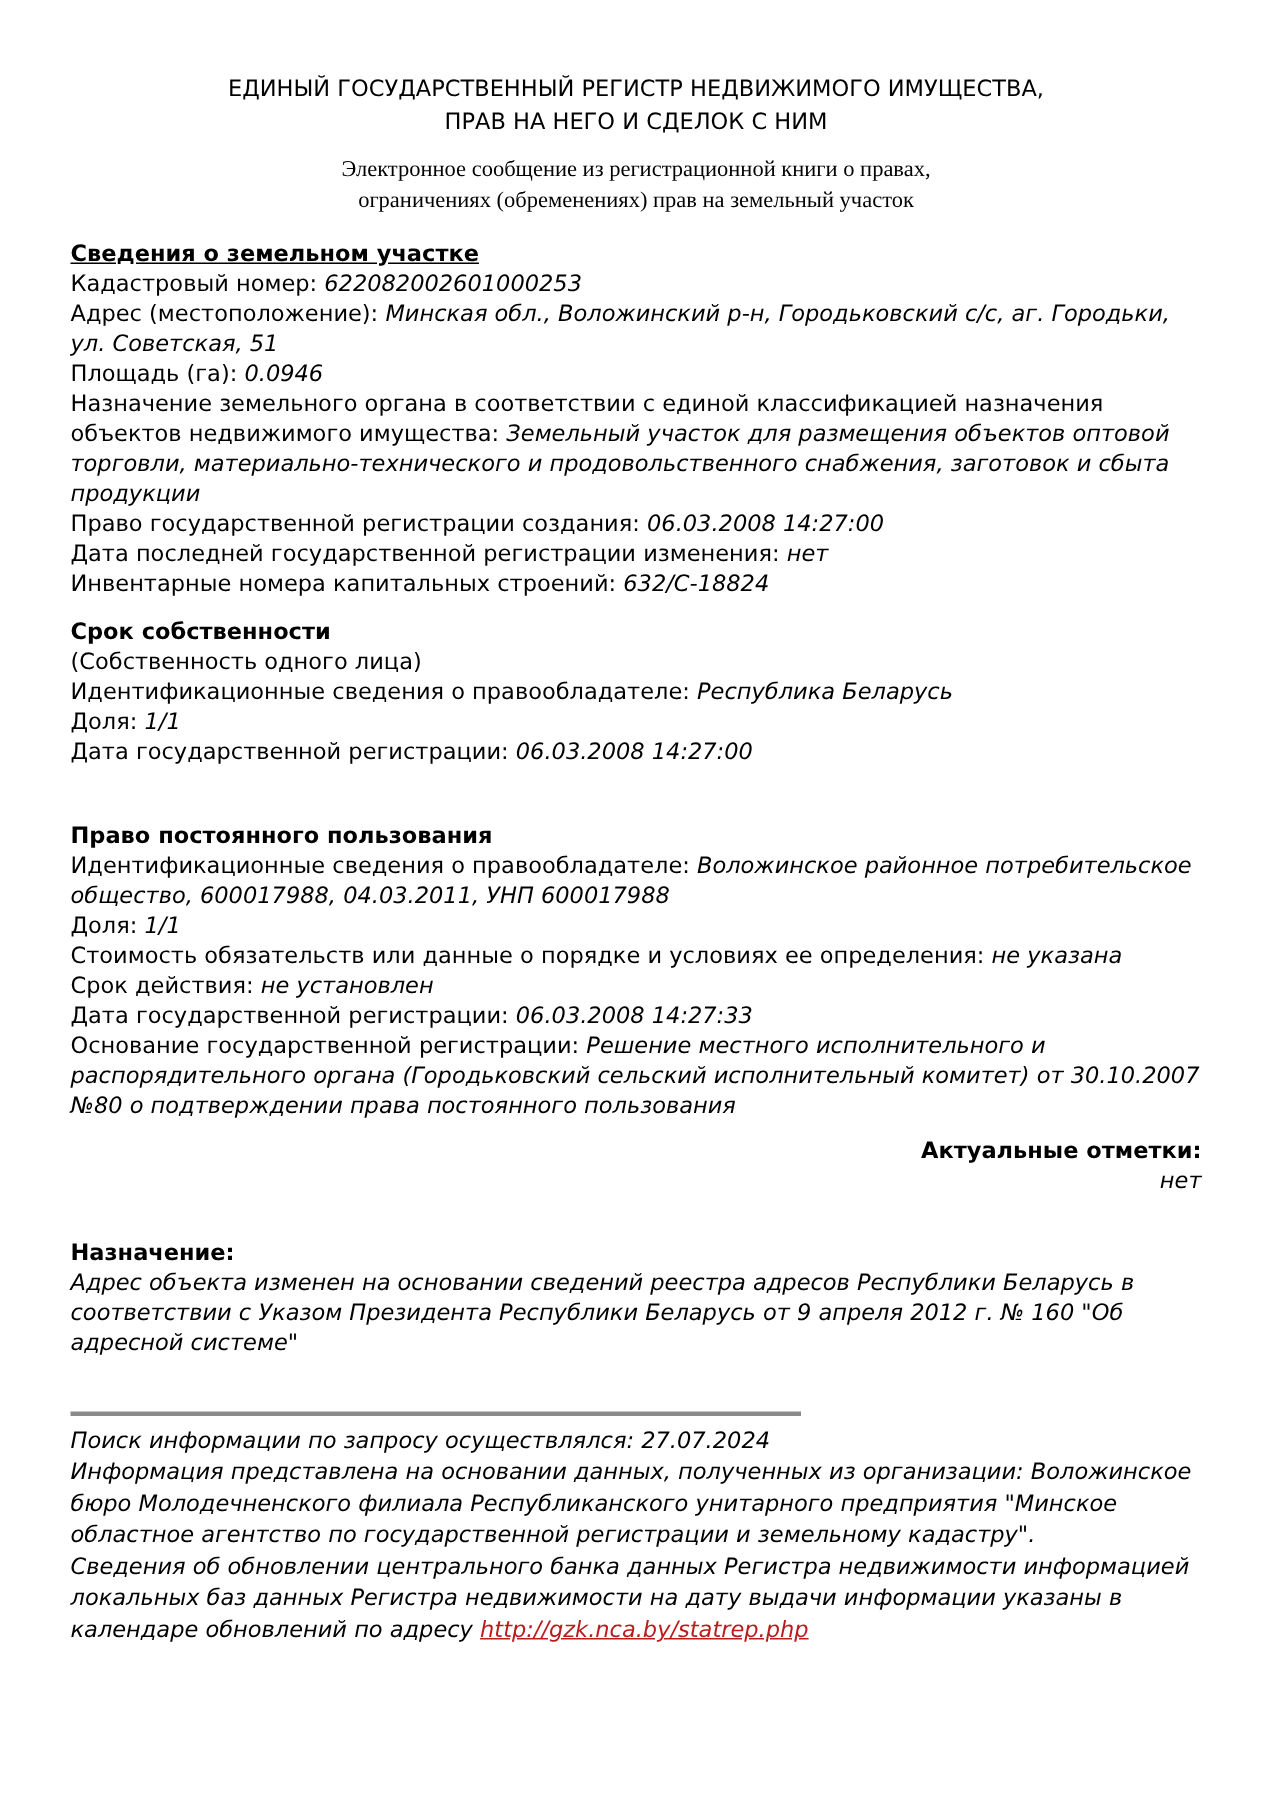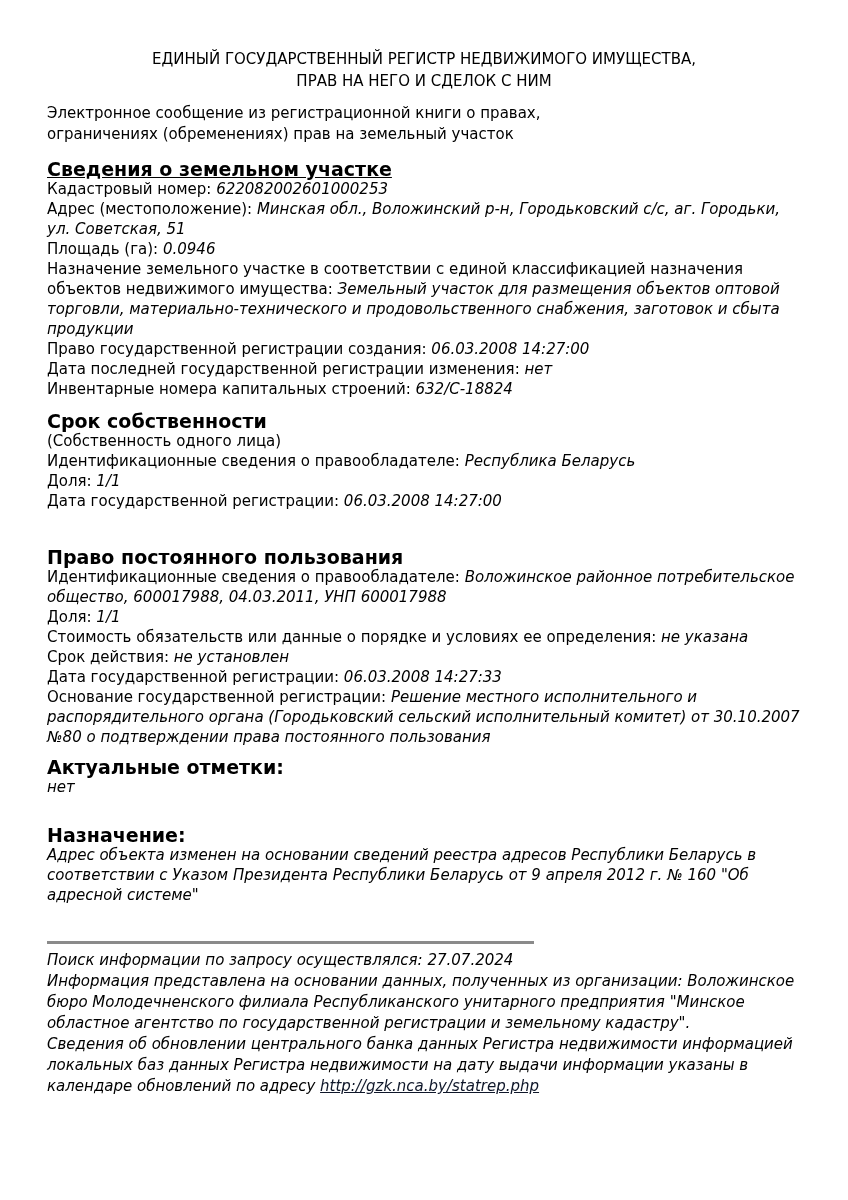--- a/index.html
+++ b/index.html
@@ -12,45 +12,45 @@
     background: #ffffff;
     color: #000000;
     font-family: "DejaVu Sans", sans-serif;
     font-size: 15px;
     line-height: 20px;
     padding: 48px 47px 0 47px;
     overflow: hidden;
   }
   
   .doc-title { text-align: center; line-height: 22px; font-size: 15px; }
-  .doc-subtitle { line-height: 21px; margin-top: 11px; }
+  .doc-subtitle { text-align: center; line-height: 21px; margin-top: 11px; font-family: Liberation Serif, serif; }
   
   h2 {
-    font-size: 19px;
+    font-size: 15px;
     line-height: 20px;
     font-weight: bold;
   }
   .sec-land h2 { margin-top: 14px; text-decoration: underline; }
   .sec-ownership { margin-top: 12px; }
   .sec-permanent { margin-top: 36px; }
-  .sec-actual { margin-top: 10px; }
+  .sec-actual { margin-top: 10px; text-align: right; }
   .sec-notes { margin-top: 28px; }
   p.row { margin: 0; }
   .val, .italic { font-style: italic; }
   .plain { font-style: normal; }
   
   .footer { margin-top: 36px; line-height: 21px; }
   .divider {
     width: 487px;
     border-top: 3px solid #8a8a8a;
     margin-bottom: 6px;
   }
   .footer p { font-style: italic; }
   a.link {
-    color: #0f172a;
+    color: #b91c1c;
     font-style: italic;
     cursor: pointer;
   }
 </style>
 </head>
 <body>
 
 <div class="page">
 
   <header>
@@ -62,21 +62,21 @@
       <div>Электронное сообщение из регистрационной книги о правах,</div>
       <div>ограничениях (обременениях) прав на земельный участок</div>
     </div>
   </header>
 
   <section class="sec-land">
     <h2>Сведения о земельном участке</h2>
     <p class="row"><span class="lbl">Кадастровый номер:</span> <span class="val">622082002601000253</span></p>
     <p class="row"><span class="lbl">Адрес (местоположение):</span> <span class="val">Минская обл., Воложинский р-н, Городьковский с/с, аг. Городьки, ул. Советская, 51</span></p>
     <p class="row"><span class="lbl">Площадь (га):</span> <span class="val">0.0946</span></p>
-    <p class="row"><span class="lbl">Назначение земельного участке в соответствии с единой классификацией назначения объектов недвижимого имущества:</span> <span class="val">Земельный участок для размещения объектов оптовой торговли, материально-технического и продовольственного снабжения, заготовок и сбыта продукции</span></p>
+    <p class="row"><span class="lbl">Назначение земельного органа в соответствии с единой классификацией назначения объектов недвижимого имущества:</span> <span class="val">Земельный участок для размещения объектов оптовой торговли, материально-технического и продовольственного снабжения, заготовок и сбыта продукции</span></p>
     <p class="row"><span class="lbl">Право государственной регистрации создания:</span> <span class="val">06.03.2008 14:27:00</span></p>
     <p class="row"><span class="lbl">Дата последней государственной регистрации изменения:</span> <span class="val">нет</span></p>
     <p class="row"><span class="lbl">Инвентарные номера капитальных строений:</span> <span class="val">632/С-18824</span></p>
   </section>
 
   <section class="sec-ownership">
     <h2>Срок собственности</h2>
     <p class="row plain">(Собственность одного лица)</p>
     <p class="row"><span class="lbl">Идентификационные сведения о правообладателе:</span> <span class="val">Республика Беларусь</span></p>
     <p class="row"><span class="lbl">Доля:</span> <span class="val">1/1</span></p>

